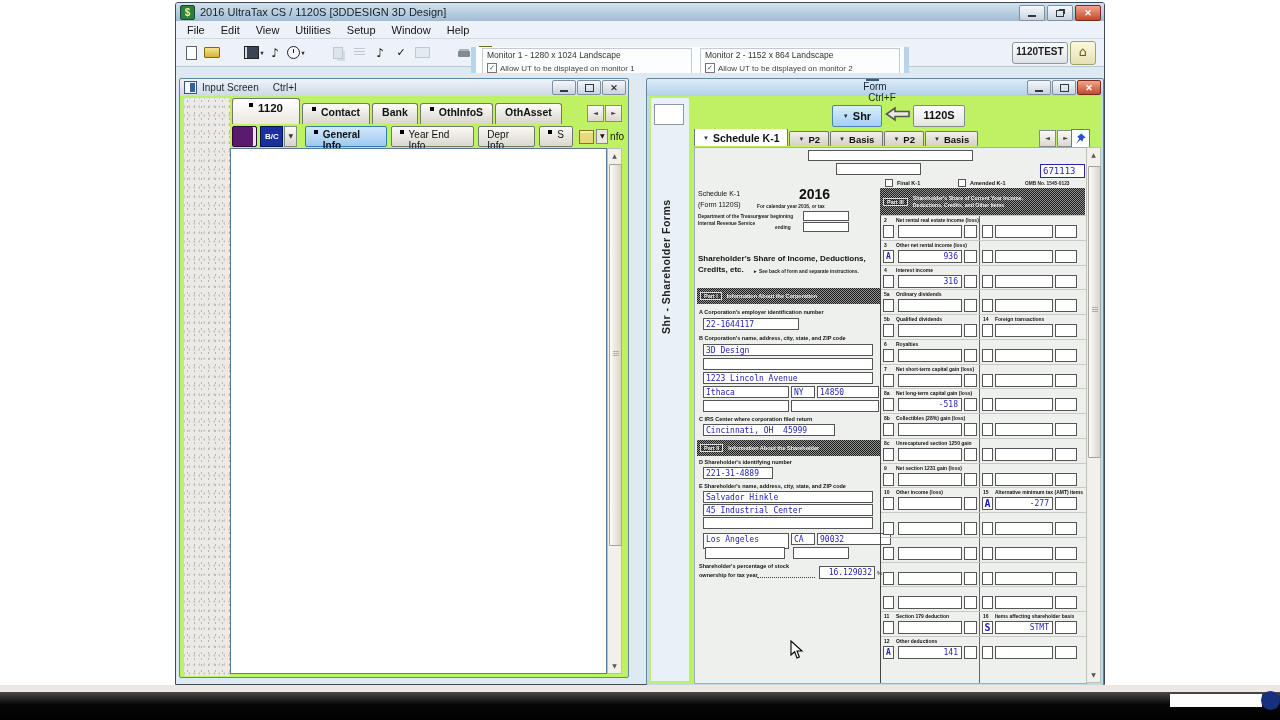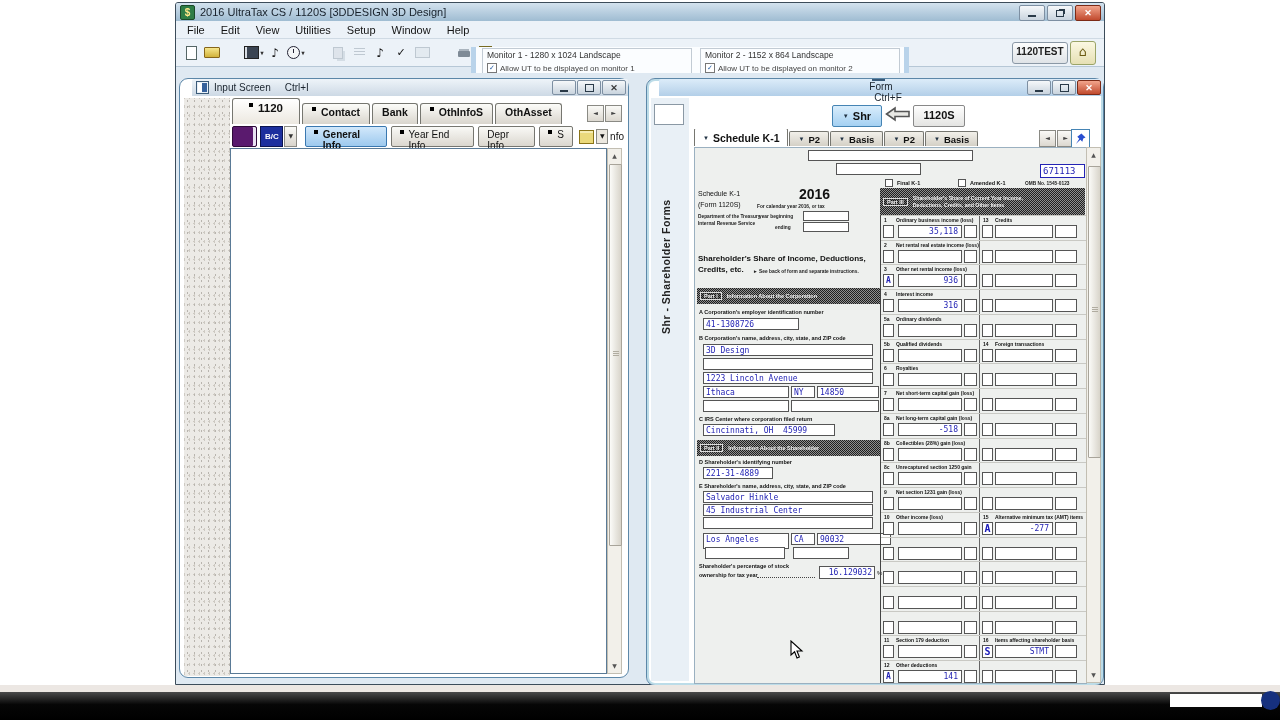--- a/index.html
+++ b/index.html
@@ -49,21 +49,21 @@
   .mg1{left:6px;width:210px;} .mg2{left:224px;width:200px;}
   .mtitle{font-size:8.5px;color:#333;}
   .mcheck{display:flex;align-items:center;margin-top:3px;}
   .cbx{width:8px;height:8px;border:1px solid #777;background:#fff;font:7px/8px "DejaVu Sans",sans-serif;color:#2a62a8;text-align:center;margin-right:3px;}
   .mchecktext{font-size:8px;color:#444;}
   .client-btn{position:absolute;right:36px;top:3px;width:54px;height:20px;border:1px solid #8a98a6;border-radius:3px;
               background:linear-gradient(#fdfdfd,#dfe3e7);font:bold 10px/18px "Liberation Sans",sans-serif;text-align:center;color:#222;}
   .home-btn{position:absolute;right:8px;top:2px;width:24px;height:22px;border:1px solid #9aa468;border-radius:3px;
             background:linear-gradient(#fbf8e2,#e6e0b4);font:13px/20px "DejaVu Sans",sans-serif;text-align:center;color:#6a5a10;}
   
-  .childwin{position:absolute;box-sizing:border-box;border:1px solid #5c87a8;border-radius:9px;background:#ffffff;padding-left:12px;}
+  .childwin{position:absolute;box-sizing:border-box;border:1px solid #5c87a8;border-radius:2px;background:#bef264;}
   .ctitle{height:17px;display:flex;align-items:center;padding:0 4px;border-radius:2px 2px 0 0;
           background:linear-gradient(#eef4f9,#cdd9e5);position:relative;}
   .ctitle.active{background:linear-gradient(#dcecf9,#b3cfe8);flex-direction:column;}
   .cicon{width:11px;height:11px;border:1px solid #3a5a78;background:#fff;margin-right:5px;
          box-shadow:inset 0 0 0 1px #e8f0f8, inset -6px 0 0 #35619c;}
   .ctext{font-size:10px;color:#1a242e;}
   .cshort{font-size:10px;color:#1a242e;margin-left:14px;}
   .cbtns{position:absolute;right:2px;top:1px;display:flex;gap:1px;}
   
   .inputwin{left:3px;top:75px;width:450px;height:600px;}
@@ -448,21 +448,21 @@
 
         <span class="fc-abs" style="left:3px;top:106px;font-size:8px;font-weight:bold;">Shareholder's Share of Income, Deductions,</span>
         <span class="fc-abs" style="left:3px;top:117px;font-size:8px;font-weight:bold;">Credits, etc.</span>
         <span class="fc-abs microlabel" style="left:58px;top:121px;">► See back of form and separate instructions.</span>
 
         <div class="parthdr dither" style="left:2px;top:140px;width:184px;height:16px;">
           <span class="parttag">Part I</span>
           <span class="parttitle">Information About the Corporation</span>
         </div>
         <span class="fc-abs tinylabel" style="left:4px;top:161px;">A   Corporation's employer identification number</span>
-        <div class="inbox blueval" style="left:8px;top:170px;width:96px;height:12px;">41-1308726</div>
+        <div class="inbox blueval" style="left:8px;top:170px;width:96px;height:12px;">22-1644117</div>
         <span class="fc-abs tinylabel" style="left:4px;top:187px;">B   Corporation's name, address, city, state, and ZIP code</span>
         <div class="inbox blueval" style="left:8px;top:196px;width:170px;height:12px;">3D Design</div>
         <div class="inbox" style="left:8px;top:210px;width:170px;height:12px;"></div>
         <div class="inbox blueval" style="left:8px;top:224px;width:170px;height:12px;">1223 Lincoln Avenue</div>
         <div class="inbox blueval" style="left:8px;top:238px;width:86px;height:12px;">Ithaca</div>
         <div class="inbox blueval" style="left:96px;top:238px;width:24px;height:12px;">NY</div>
         <div class="inbox blueval" style="left:122px;top:238px;width:62px;height:12px;">14850</div>
         <div class="inbox" style="left:8px;top:252px;width:86px;height:12px;"></div>
         <div class="inbox" style="left:96px;top:252px;width:88px;height:12px;"></div>
         <span class="fc-abs tinylabel" style="left:4px;top:268px;">C   IRS Center where corporation filed return</span>
@@ -490,32 +490,20 @@
         <div class="inbox blueval" style="left:124px;top:418px;width:56px;height:13px;text-align:right;">16.129032</div>
         <span class="fc-abs" style="left:182px;top:422px;font-size:6px;">%</span>
 
         <div class="parthdr dither" style="left:185px;top:40px;width:205px;height:27px;">
           <span class="parttag">Part III</span>
           <span class="p3text"><span>Shareholder's Share of Current Year Income,</span><br><span>Deductions, Credits, and Other Items</span></span>
         </div>
         <div class="k1vline"></div>
         <div class="k1rows">
 
-            <div class="k1row">
-              <span class="lno">1</span>
-              <span class="llabel">Ordinary business income (loss)</span>
-              <span class="rno">13</span>
-              <span class="rlabel">Credits</span>
-              <span class="kbox code kb-lc"></span>
-              <span class="kbox kb-lv">35,118</span>
-              <span class="kbox kb-ls"></span>
-              <span class="kbox code kb-rc scode"></span>
-              <span class="kbox kb-rv"></span>
-              <span class="kbox kb-rs"></span>
-            </div>
 
             <div class="k1row">
               <span class="lno">2</span>
               <span class="llabel">Net rental real estate income (loss)</span>
               <span class="rno"></span>
               <span class="rlabel"></span>
               <span class="kbox code kb-lc"></span>
               <span class="kbox kb-lv"></span>
               <span class="kbox kb-ls"></span>
               <span class="kbox code kb-rc scode"></span>

